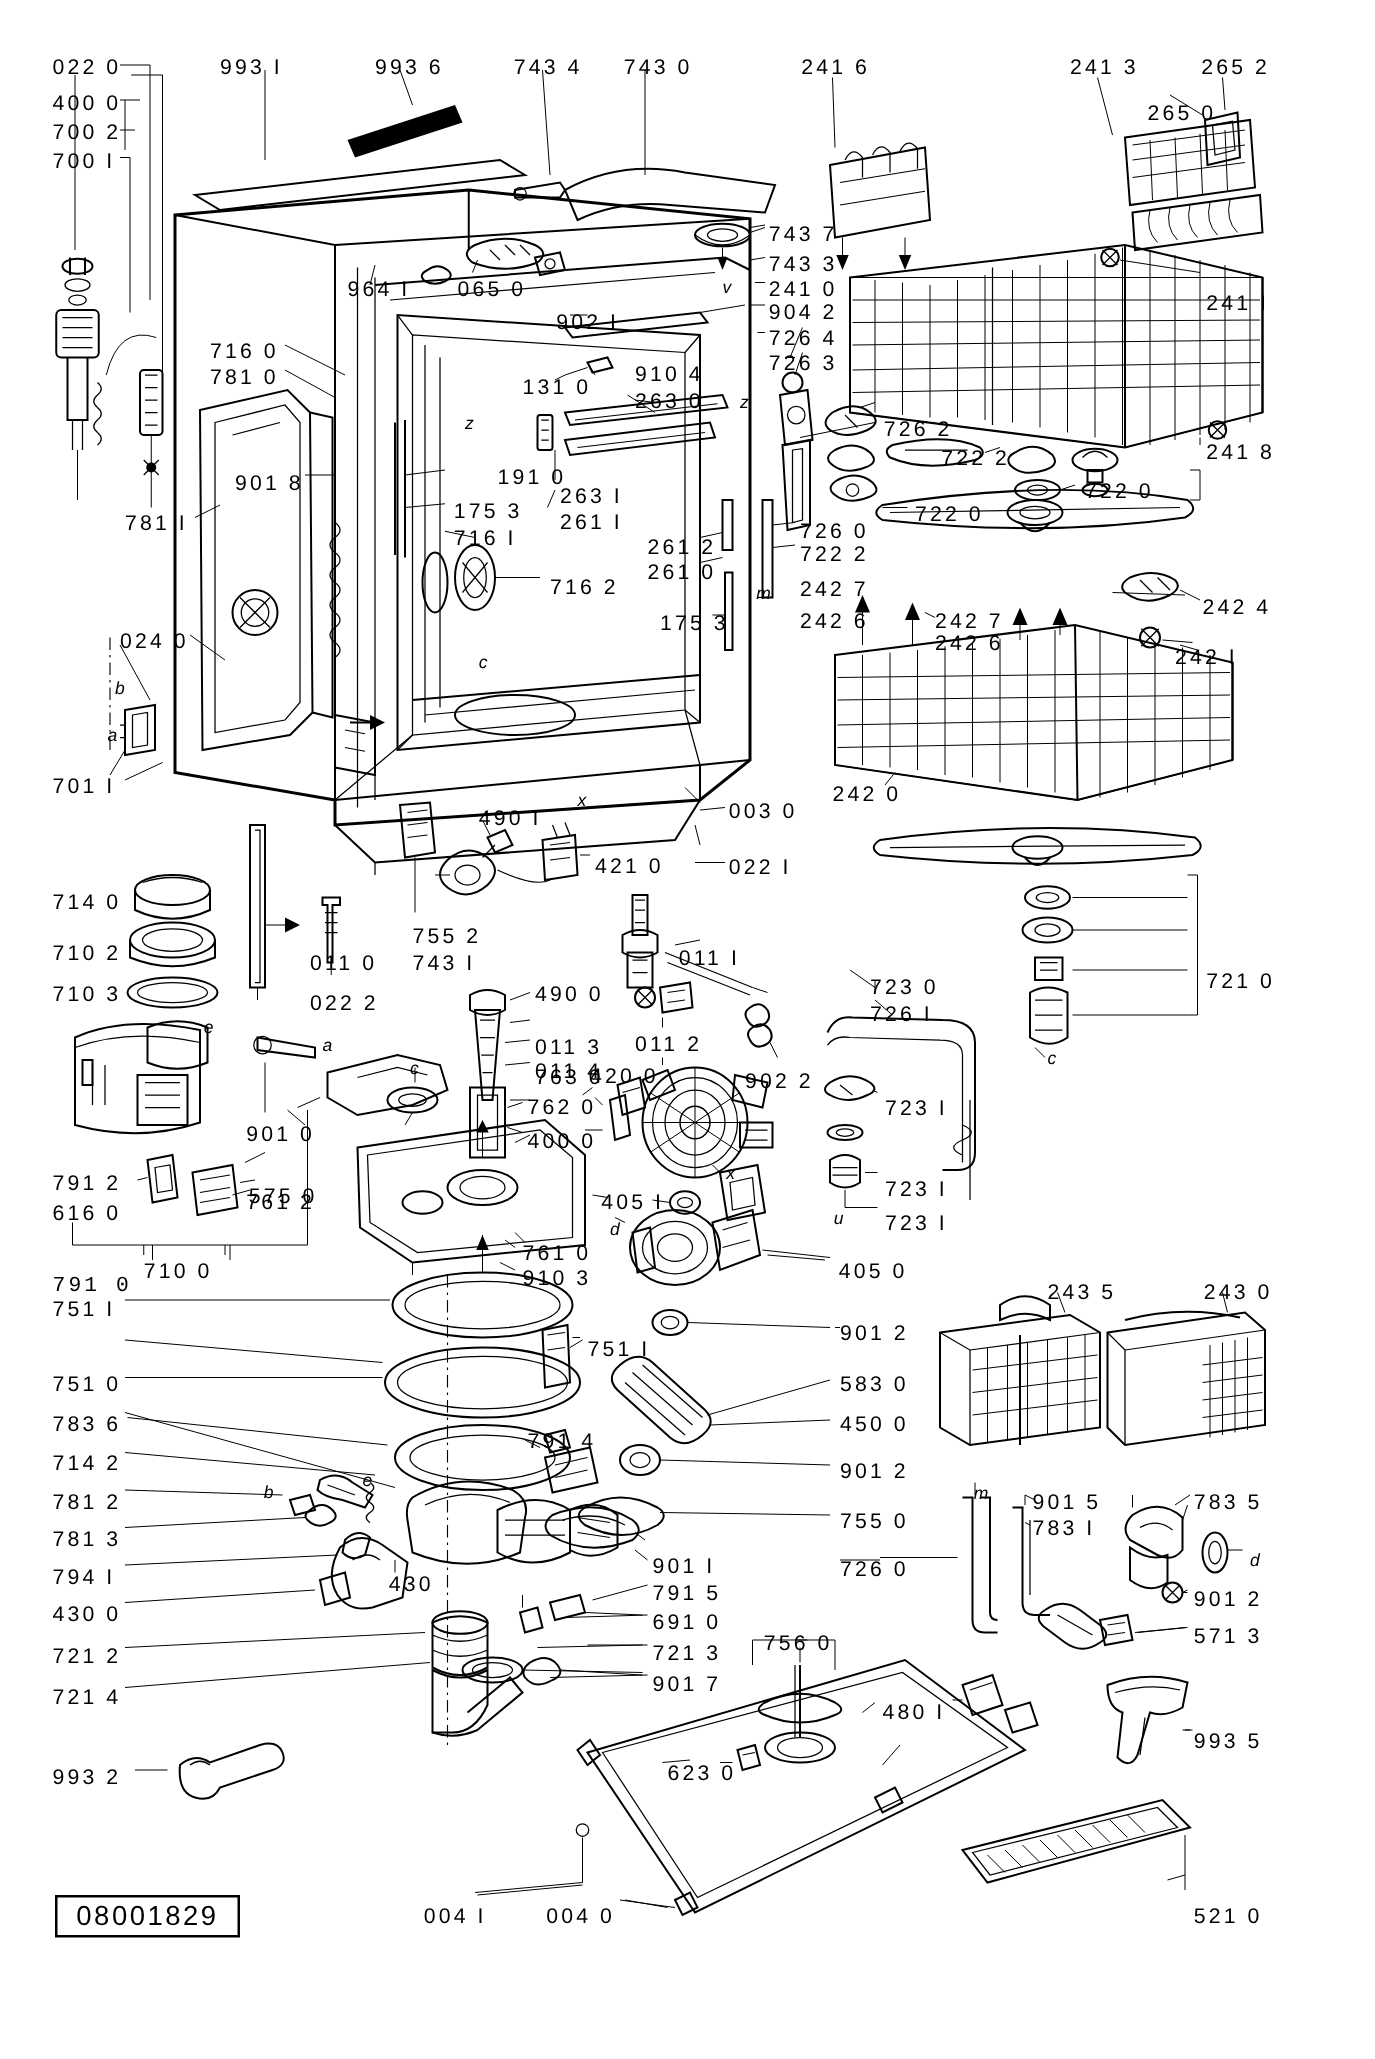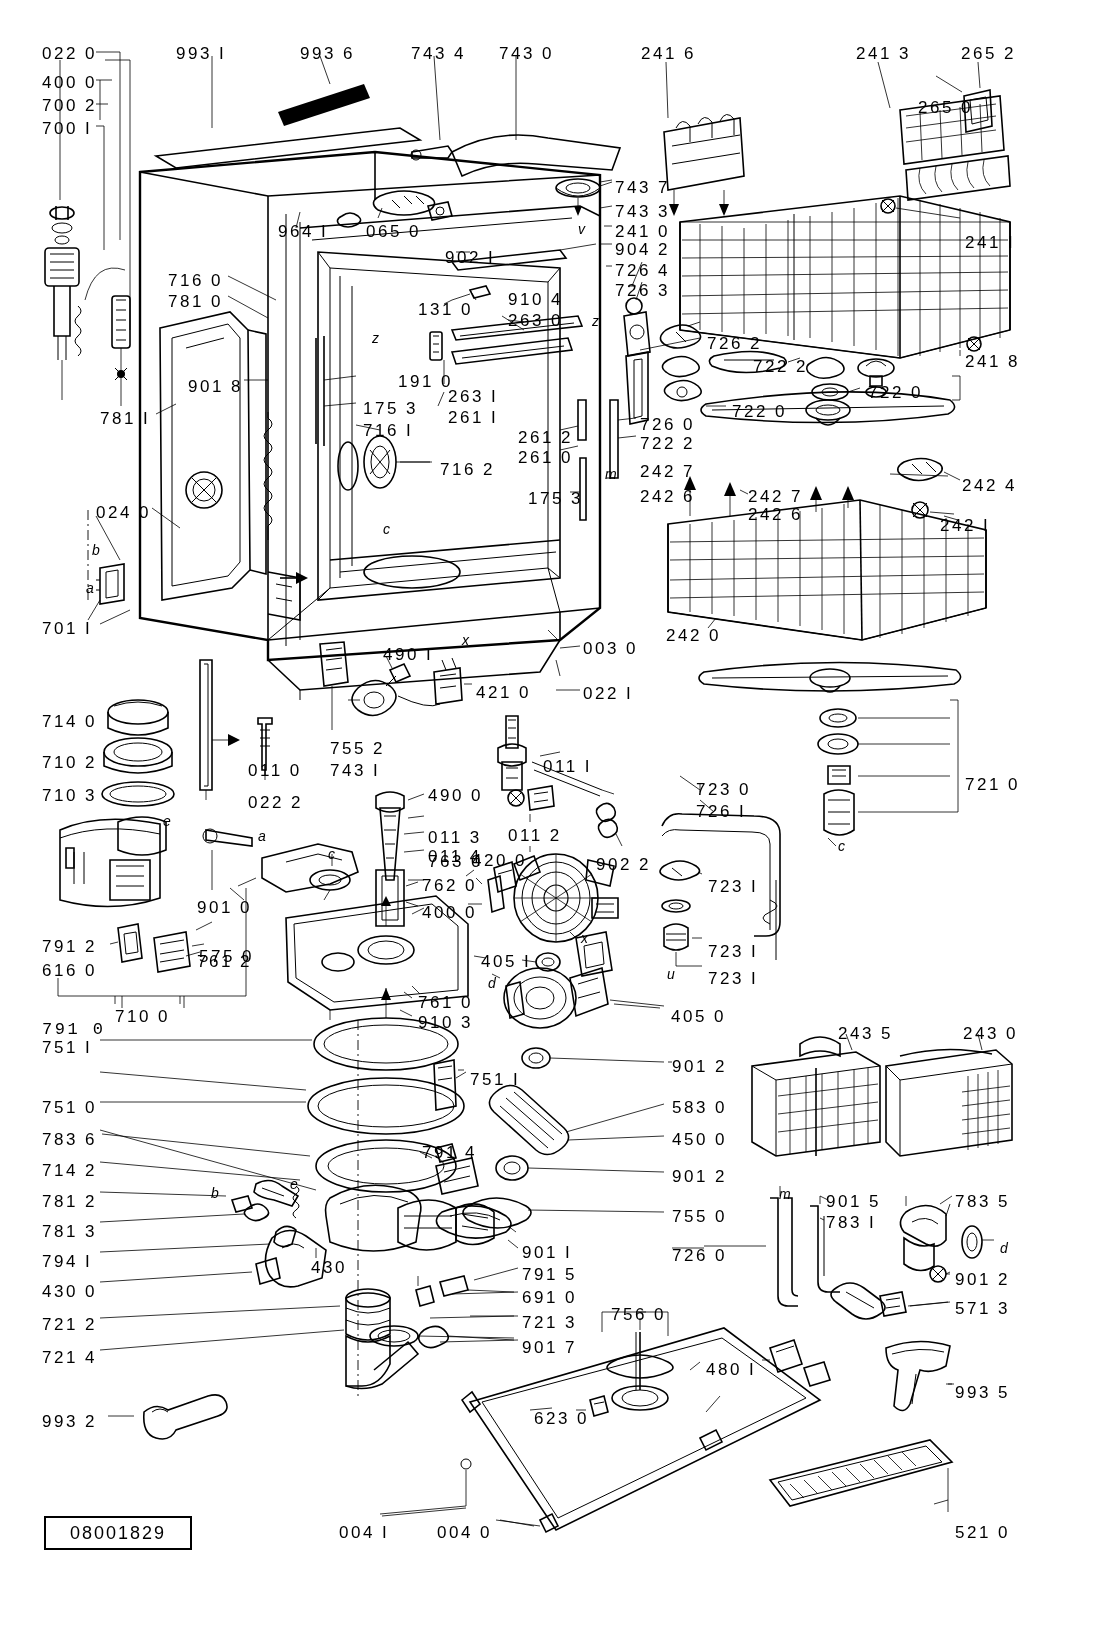--- a/index.html
+++ b/index.html
@@ -32,21 +32,21 @@
     position: absolute;
     left: 44px;
     top: 1516px;
     width: 148px;
     height: 34px;
     border: 2px solid #000;
     box-sizing: border-box;
     display: flex;
     align-items: center;
     justify-content: center;
-    font-size: 18px;
+    font-size: 22px;
     letter-spacing: 2px;
   }
   svg.art {
     position: absolute;
     left: 0;
     top: 0;
     width: 1100px;
     height: 1647px;
   }
   svg.art * {
@@ -808,21 +808,21 @@
       <div class="lbl" style="left: 42px; top: 73px;">400  0</div>
       <div class="lbl" style="left: 42px; top: 96px;">700  2</div>
       <div class="lbl" style="left: 42px; top: 119px;">700  I</div>
       <div class="lbl" style="left: 176px; top: 44px;">993  I</div>
       <div class="lbl" style="left: 300px; top: 44px;">993  6</div>
       <div class="lbl" style="left: 411px; top: 44px;">743  4</div>
       <div class="lbl" style="left: 499px; top: 44px;">743  0</div>
       <div class="lbl" style="left: 641px; top: 44px;">241  6</div>
       <div class="lbl" style="left: 856px; top: 44px;">241  3</div>
       <div class="lbl" style="left: 961px; top: 44px;">265  2</div>
-      <div class="lbl" style="left: 918px; top: 98px; text-align: center;">265  0</div>
+      <div class="lbl" style="left: 918px; top: 81px; text-align: center;">265  0</div>
       <div class="lbl" style="left: 615px; top: 178px;">743  7</div>
       <div class="lbl" style="left: 615px; top: 202px;">743  3</div>
       <div class="lbl" style="left: 615px; top: 222px;">241  0</div>
       <div class="lbl" style="left: 615px; top: 240px;">904  2</div>
       <div class="lbl" style="left: 278px; top: 222px;">964  I</div>
       <div class="lbl" style="left: 366px; top: 222px;">065  0</div>
       <div class="lbl" style="left: 445px; top: 248px;">902  I</div>
       <div class="lbl" style="left: 965px; top: 233px;">241  I</div>
       <div class="lbl" style="left: 615px; top: 261px;">726  4</div>
       <div class="lbl" style="left: 615px; top: 281px;">726  3</div>

